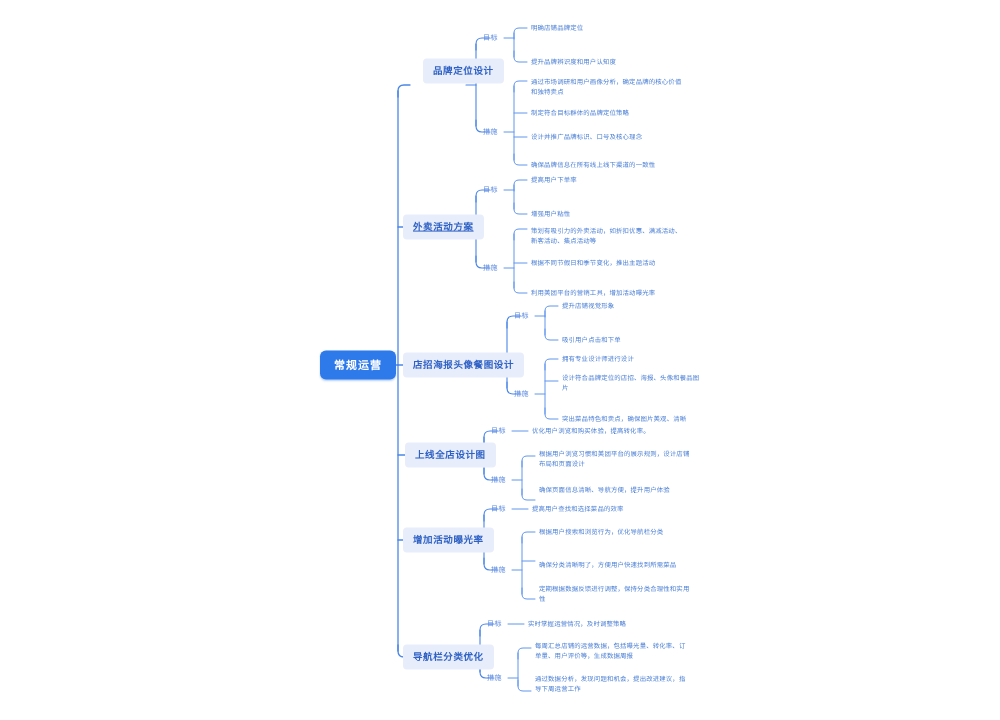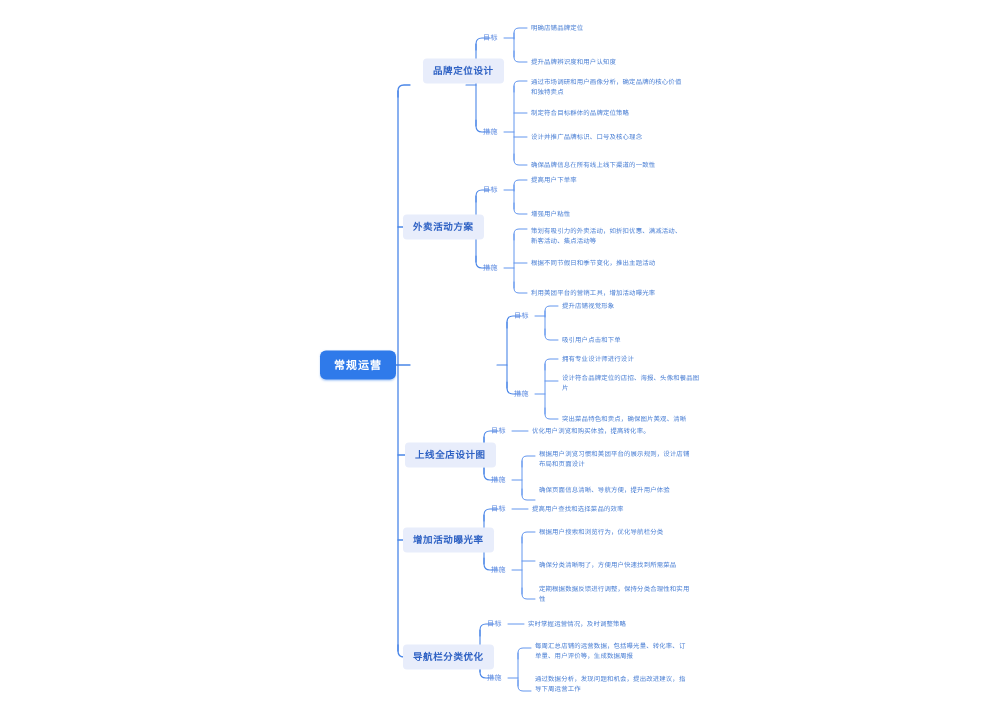--- a/index.html
+++ b/index.html
@@ -211,29 +211,30 @@
     <div class="node node-topic" style="left:403px; top:71px;margin-left:20px;">品牌定位设计</div>
     <div class="node node-category" style="left:483px; top:38px;">目标</div>
     <div class="node node-category" style="left:483px; top:132px;">措施</div>
     <div class="node node-leaf w-narrow" style="left:531px; top:28px;">明确店铺品牌定位</div>
     <div class="node node-leaf w-narrow" style="left:531px; top:62px;">提升品牌辨识度和用户认知度</div>
     <div class="node node-leaf w-wide" style="left:531px; top:87px;">通过市场调研和用户画像分析，确定品牌的核心价值和独特卖点</div>
     <div class="node node-leaf w-wide" style="left:531px; top:113px;">制定符合目标群体的品牌定位策略</div>
     <div class="node node-leaf w-wide" style="left:531px; top:137px;">设计并推广品牌标识、口号及核心理念</div>
     <div class="node node-leaf w-wide" style="left:531px; top:165px;">确保品牌信息在所有线上线下渠道的一致性</div>
 
-    <div class="node node-topic" style="left:403px; top:227px;">外卖活动方案</div>
+    <div class="node node-topic" style="left:403px; top:227px;text-decoration:underline;">外卖活动方案</div>
     <div class="node node-category" style="left:483px; top:190px;">目标</div>
     <div class="node node-category" style="left:483px; top:268px;">措施</div>
     <div class="node node-leaf w-narrow" style="left:531px; top:180px;">提高用户下单率</div>
     <div class="node node-leaf w-narrow" style="left:531px; top:214px;">增强用户粘性</div>
     <div class="node node-leaf w-wide" style="left:531px; top:236px;">策划有吸引力的外卖活动，如折扣优惠、满减活动、新客活动、集点活动等</div>
     <div class="node node-leaf w-wide" style="left:531px; top:263px;">根据不同节假日和季节变化，推出主题活动</div>
     <div class="node node-leaf w-wide" style="left:531px; top:293px;">利用美团平台的营销工具，增加活动曝光率</div>
 
+    <div class="node node-topic" style="left:403px; top:365px;">店招海报头像餐图设计</div>
     <div class="node node-category" style="left:514px; top:316px;">目标</div>
     <div class="node node-category" style="left:514px; top:394px;">措施</div>
     <div class="node node-leaf w-mid" style="left:562px; top:306px;">提升店铺视觉形象</div>
     <div class="node node-leaf w-mid" style="left:562px; top:340px;">吸引用户点击和下单</div>
     <div class="node node-leaf w-mid" style="left:562px; top:359px;">拥有专业设计师进行设计</div>
     <div class="node node-leaf w-mid" style="left:562px; top:383px;">设计符合品牌定位的店招、海报、头像和餐品图片</div>
     <div class="node node-leaf w-mid" style="left:562px; top:419px;">突出菜品特色和卖点，确保图片美观、清晰</div>
 
     <div class="node node-topic" style="left:405px; top:455px;">上线全店设计图</div>
     <div class="node node-category" style="left:491px; top:431px;">目标</div>

